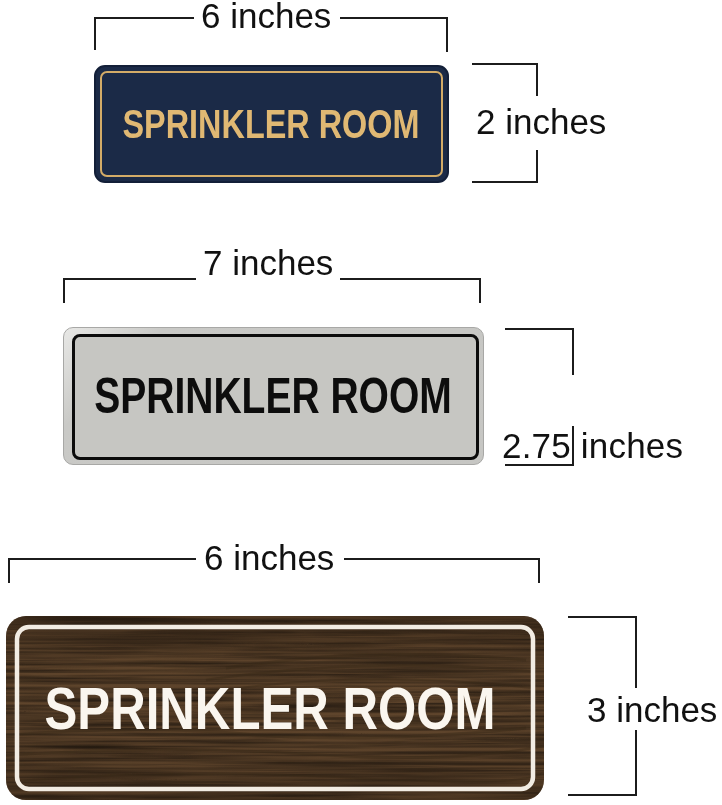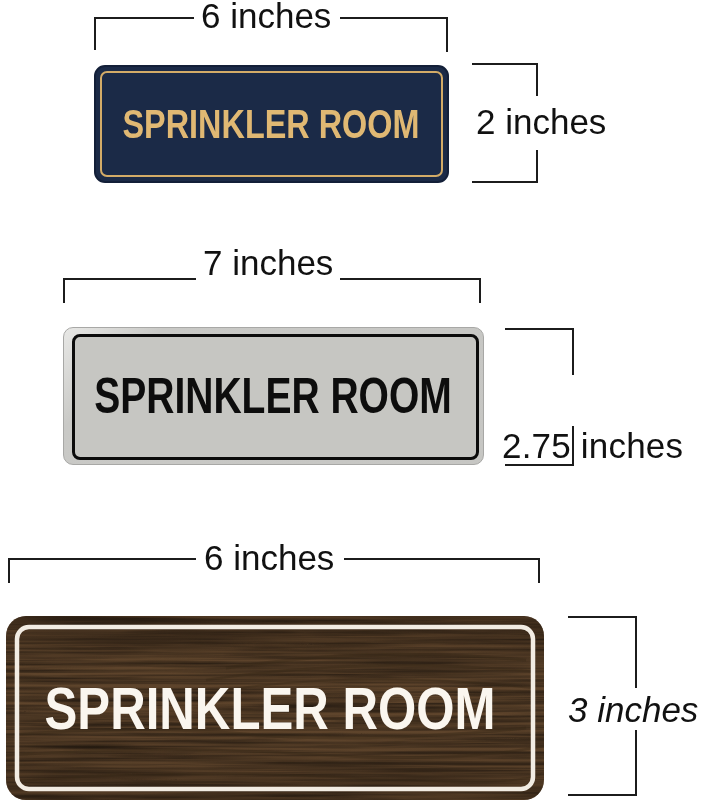--- a/index.html
+++ b/index.html
@@ -113,13 +113,13 @@
 </svg>
 
 <div class="hline" style="left:568px;top:616px;width:69px;"></div>
 
 <div class="vline" style="left:635px;top:616px;height:72px;"></div>
 
 <div class="vline" style="left:635px;top:730px;height:65px;"></div>
 
 <div class="hline" style="left:568px;top:794px;width:69px;"></div>
 
-<div class="dimtext" style="left:568px;top:690px;font-style:italic;">3 inches</div>
+<div class="dimtext" style="left:587px;top:690px;">3 inches</div>
 
 </body></html>

